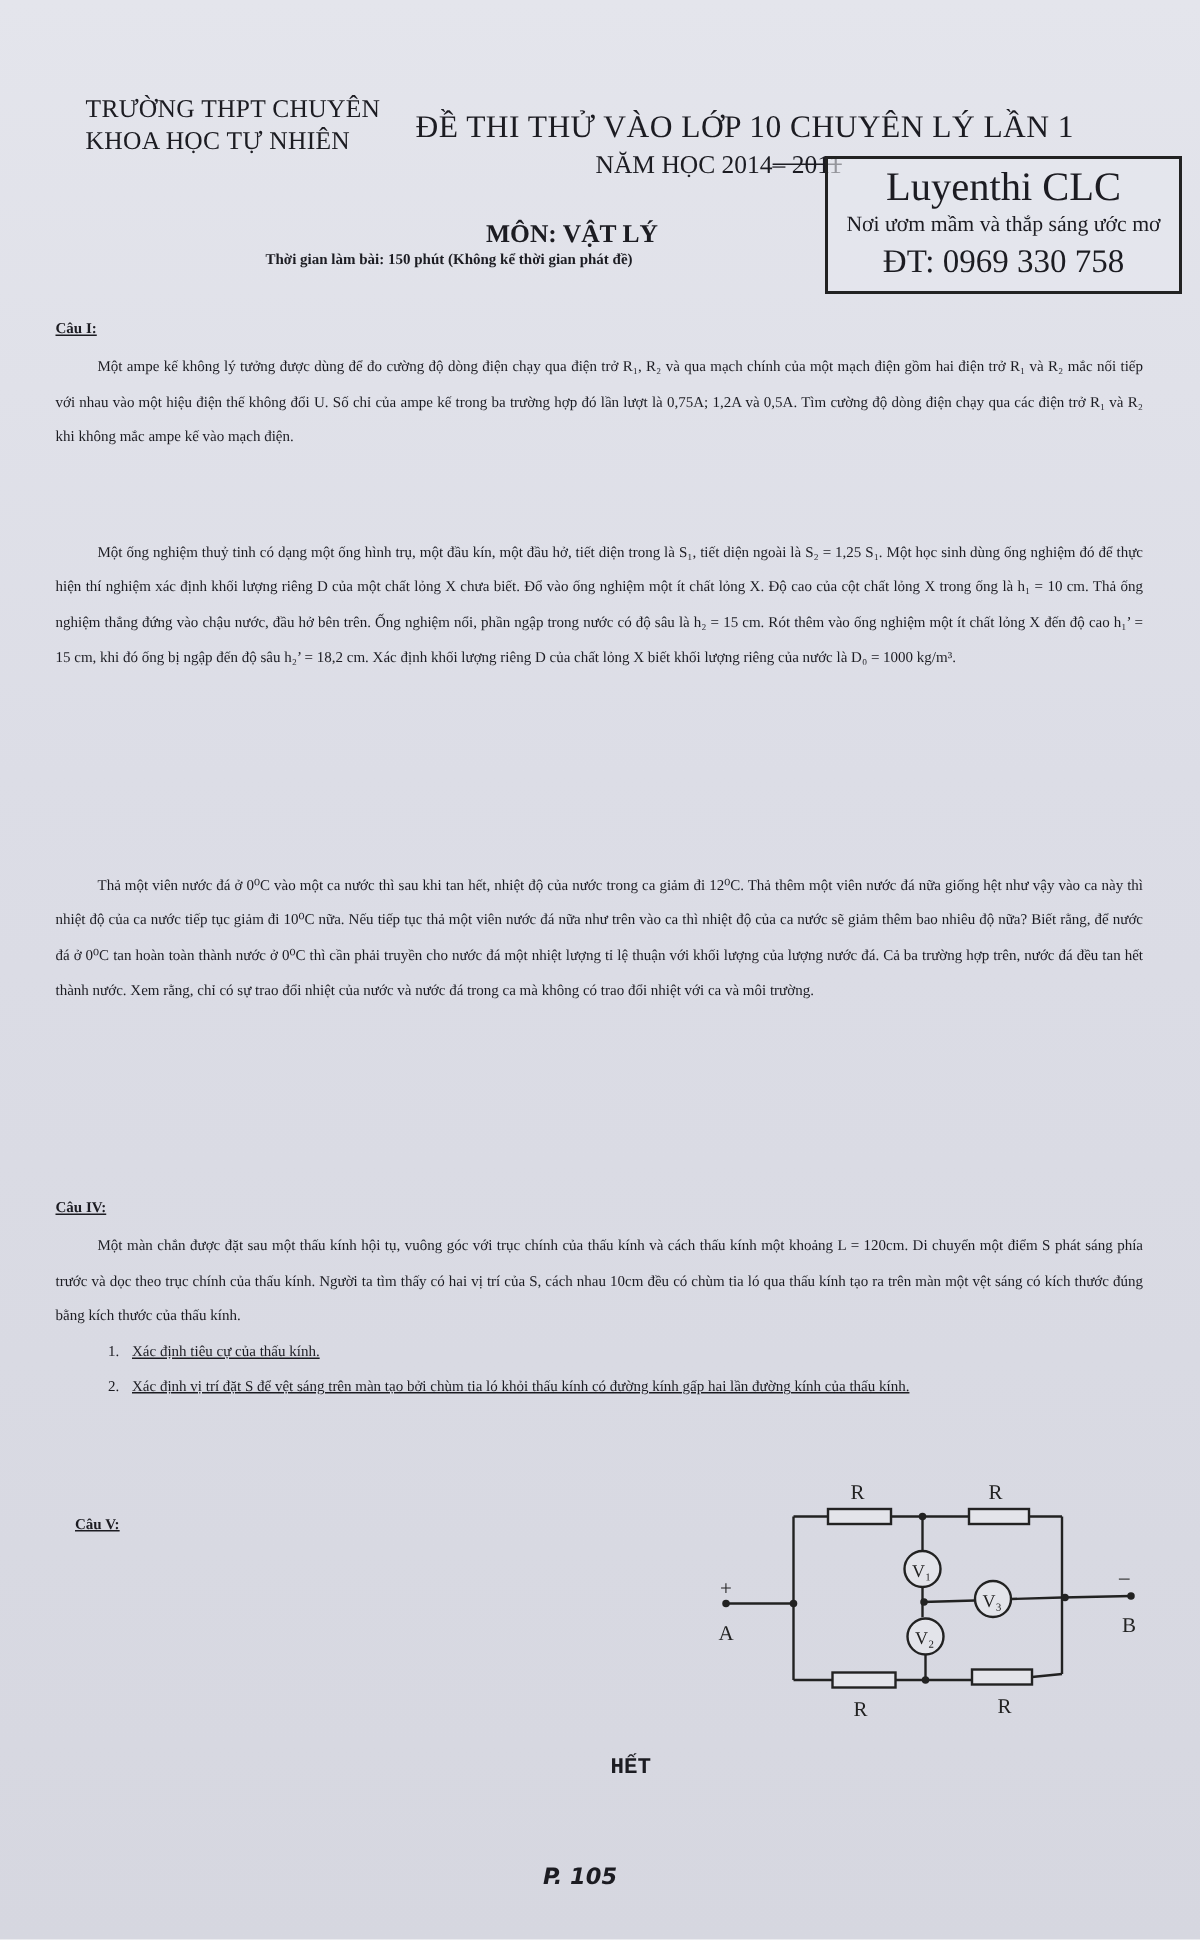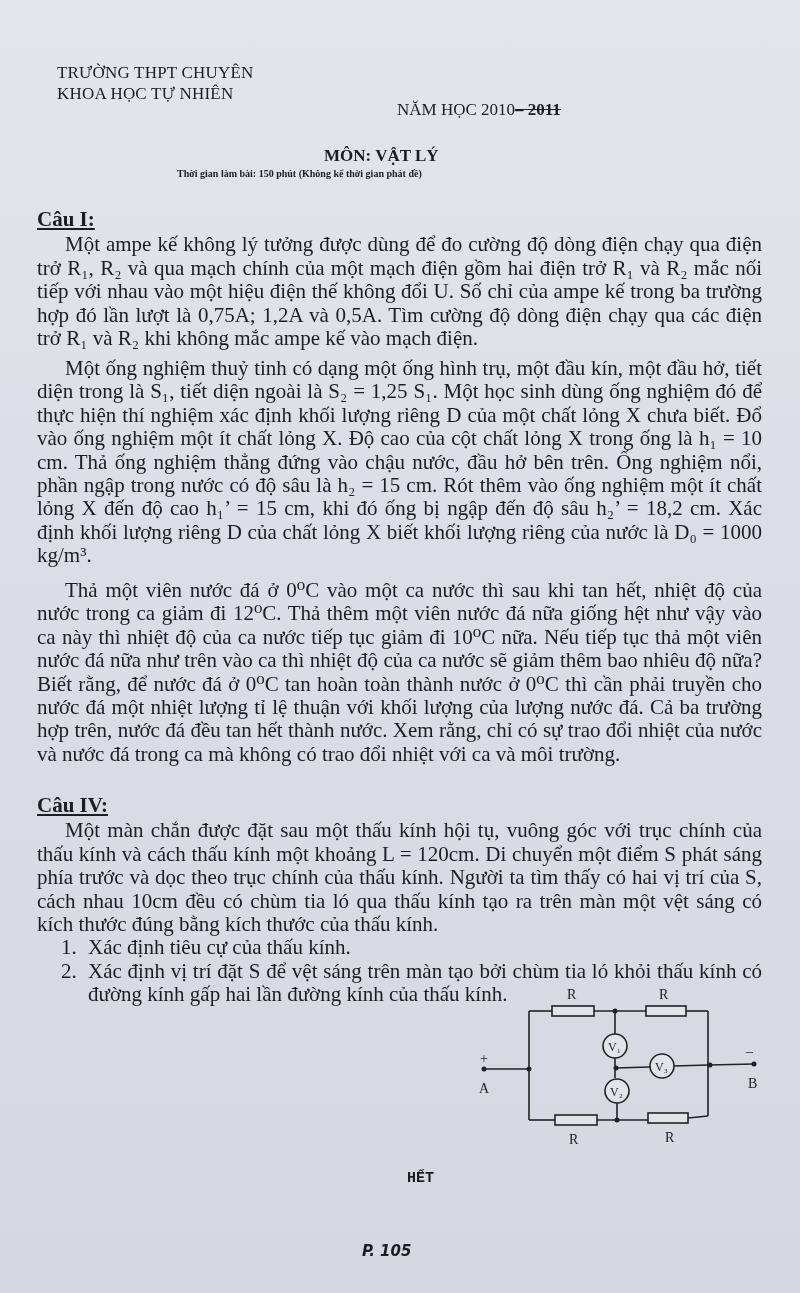--- a/index.html
+++ b/index.html
@@ -6,57 +6,63 @@
     body {
       width: 800px; height: 1293px; overflow: hidden;
       background: linear-gradient(180deg, #e4e5ec 0%, #dcdde6 40%, #d6d7e0 100%);
       font-family: "Liberation Serif", "DejaVu Serif", serif;
       color: #1c1c22; position: relative;
     }
     .page { position: absolute; left: 2px; top: 0; width: 800px; height: 1293px; }
     .school { position: absolute; left: 55px; top: 62px; font-size: 17px; line-height: 21px; letter-spacing: 0.2px; }
     .exam-title { position: absolute; left: 275px; top: 72px; font-size: 21px; letter-spacing: 0.3px; }
     .year { position: absolute; left: 395px; top: 100px; font-size: 17px; }
-    .year .strike { text-decoration: line-through; font-weight: bold; }
+    .year .strike { text-decoration: line-through; }
     .subject { position: absolute; left: 322px; top: 146px; font-size: 17px; font-weight: bold; text-align: right; }
     .duration { position: absolute; left: 175px; top: 168px; font-size: 10px; font-weight: bold; }
     .stamp {
       position: absolute; left: 548px; top: 104px; width: 238px; height: 92px;
       border: 2px solid #222; box-sizing: border-box; text-align: center;
       background: rgba(230,231,238,0.6);
     }
     .stamp .brand { font-size: 27px; margin-top: 2px; line-height: 32px; }
     .stamp .slogan { font-size: 14.5px; line-height: 20px; white-space: nowrap; }
     .stamp .phone { font-size: 22px; line-height: 28px; }
-    .q { position: absolute; left: 35px; width: 725px; font-size: 21px; line-height: 23.4px; text-align: justify; }
+    .q { position: absolute; left: 35px; width: 725px; font-size: 10px; line-height: 23.4px; text-align: justify; }
     .q-head { font-weight: bold; text-decoration: underline; display: block; margin-bottom: 2px; }
     .q p { margin: 0; text-indent: 28px; }
     .q ol { margin: 0; padding-left: 45px; }
-    .q ol li { padding-left: 6px; }
+    .q ol li { padding-left: 6px; text-decoration: underline; }
     .q5 { width: 440px; }
     .circuit { position: absolute; left: 470px; top: 980px; width: 330px; height: 170px; }
     .end { position: absolute; left: 405px; top: 1170px; font-size: 15px; font-weight: bold; font-family: Liberation Mono, monospace; }
     .pageno { position: absolute; left: 360px; top: 1242px; font-family: "DejaVu Sans", sans-serif; font-size: 15px; font-weight: bold; font-style: italic; }
   </style>
 </head>
 <body>
 
 <div class="page">
 
   <div class="school">
     <div>TRƯỜNG THPT CHUYÊN</div>
     <div>KHOA HỌC TỰ NHIÊN</div>
   </div>
 
+  <div class="exam-title">ĐỀ THI THỬ VÀO LỚP 10 CHUYÊN LÝ LẦN 1</div>
   <div class="year">
-    <span>NĂM HỌC 2010</span><span class="strike">– 2011</span>
+    <span>NĂM HỌC 2014</span><span class="strike">– 2011</span>
   </div>
   <div class="subject">MÔN: VẬT LÝ</div>
   <div class="duration">Thời gian làm bài: 150 phút (Không kể thời gian phát đề)</div>
 
+  <div class="stamp">
+    <div class="brand">Luyenthi CLC</div>
+    <div class="slogan">Nơi ươm mầm và thắp sáng ước mơ</div>
+    <div class="phone">ĐT: 0969 330 758</div>
+  </div>
 
   <div class="q" style="top:208px">
     <span class="q-head">Câu I:</span>
     <p>Một ampe kế không lý tưởng được dùng để đo cường độ dòng điện chạy qua điện trở R₁, R₂ và qua mạch chính của một mạch điện gồm hai điện trở R₁ và R₂ mắc nối tiếp với nhau vào một hiệu điện thế không đổi U. Số chỉ của ampe kế trong ba trường hợp đó lần lượt là 0,75A; 1,2A và 0,5A. Tìm cường độ dòng điện chạy qua các điện trở R₁ và R₂ khi không mắc ampe kế vào mạch điện.</p>
   </div>
 
   <div class="q" style="top:357px">
     <p>Một ống nghiệm thuỷ tinh có dạng một ống hình trụ, một đầu kín, một đầu hở, tiết diện trong là S₁, tiết diện ngoài là S₂ = 1,25 S₁. Một học sinh dùng ống nghiệm đó để thực hiện thí nghiệm xác định khối lượng riêng D của một chất lỏng X chưa biết. Đổ vào ống nghiệm một ít chất lỏng X. Độ cao của cột chất lỏng X trong ống là h₁ = 10 cm. Thả ống nghiệm thẳng đứng vào chậu nước, đầu hở bên trên. Ống nghiệm nổi, phần ngập trong nước có độ sâu là h₂ = 15 cm. Rót thêm vào ống nghiệm một ít chất lỏng X đến độ cao h₁’ = 15 cm, khi đó ống bị ngập đến độ sâu h₂’ = 18,2 cm. Xác định khối lượng riêng D của chất lỏng X biết khối lượng riêng của nước là D₀ = 1000 kg/m³.</p>
   </div>
 
@@ -67,20 +73,21 @@
   <div class="q" style="top:794px">
     <span class="q-head">Câu IV:</span>
     <p>Một màn chắn được đặt sau một thấu kính hội tụ, vuông góc với trục chính của thấu kính và cách thấu kính một khoảng L = 120cm. Di chuyển một điểm S phát sáng phía trước và dọc theo trục chính của thấu kính. Người ta tìm thấy có hai vị trí của S, cách nhau 10cm đều có chùm tia ló qua thấu kính tạo ra trên màn một vệt sáng có kích thước đúng bằng kích thước của thấu kính.</p>
     <ol>
       <li>Xác định tiêu cự của thấu kính.</li>
       <li>Xác định vị trí đặt S để vệt sáng trên màn tạo bởi chùm tia ló khỏi thấu kính có đường kính gấp hai lần đường kính của thấu kính.</li>
     </ol>
   </div>
 
   <div class="q q5" style="top:1005px; left:48px">
+    <span class="q-head">Câu V:</span>
   </div>
 
   <svg class="circuit" viewBox="0 0 330 170">
     <g stroke="#222" stroke-width="1.6" fill="none">
       <line x1="12" y1="89" x2="57" y2="89"></line>
       <line x1="57" y1="31" x2="57" y2="140"></line>
       <line x1="57" y1="31" x2="80" y2="31"></line>
       <rect x="80" y="26" width="42" height="10" fill="#e3e4ea"></rect>
       <line x1="122" y1="31" x2="174" y2="31"></line>
       <rect x="174" y="26" width="40" height="10" fill="#e3e4ea"></rect>

